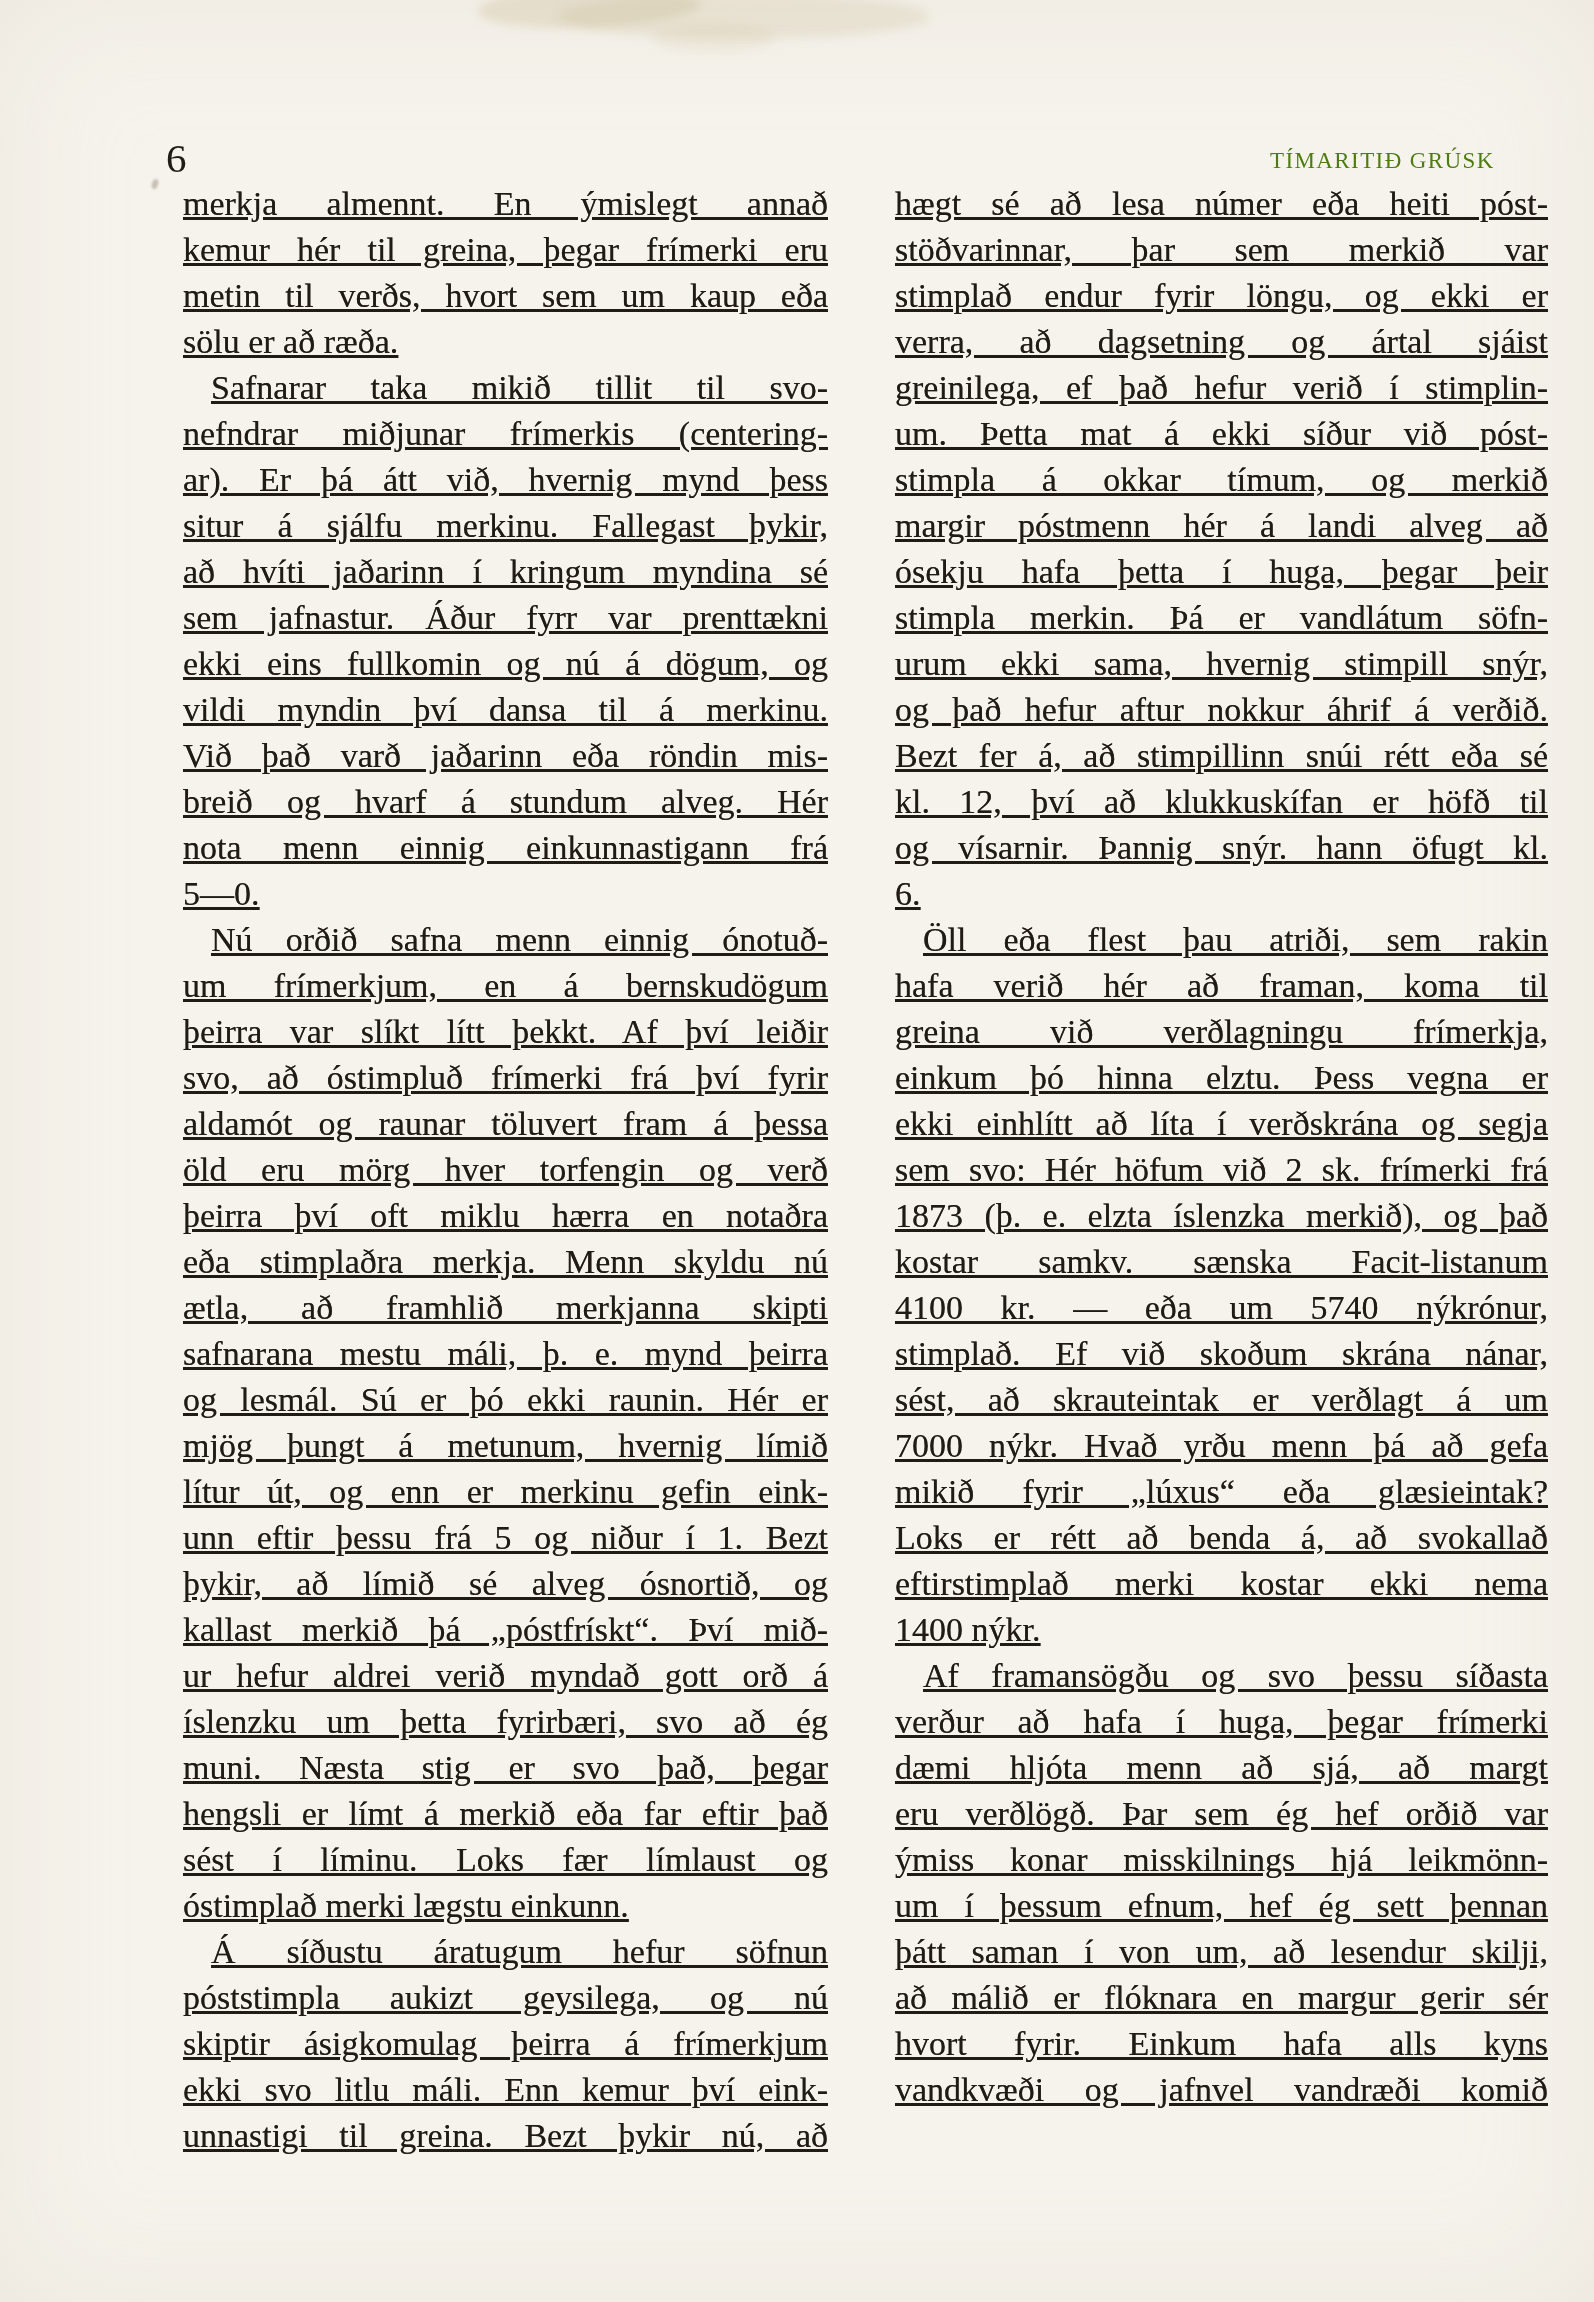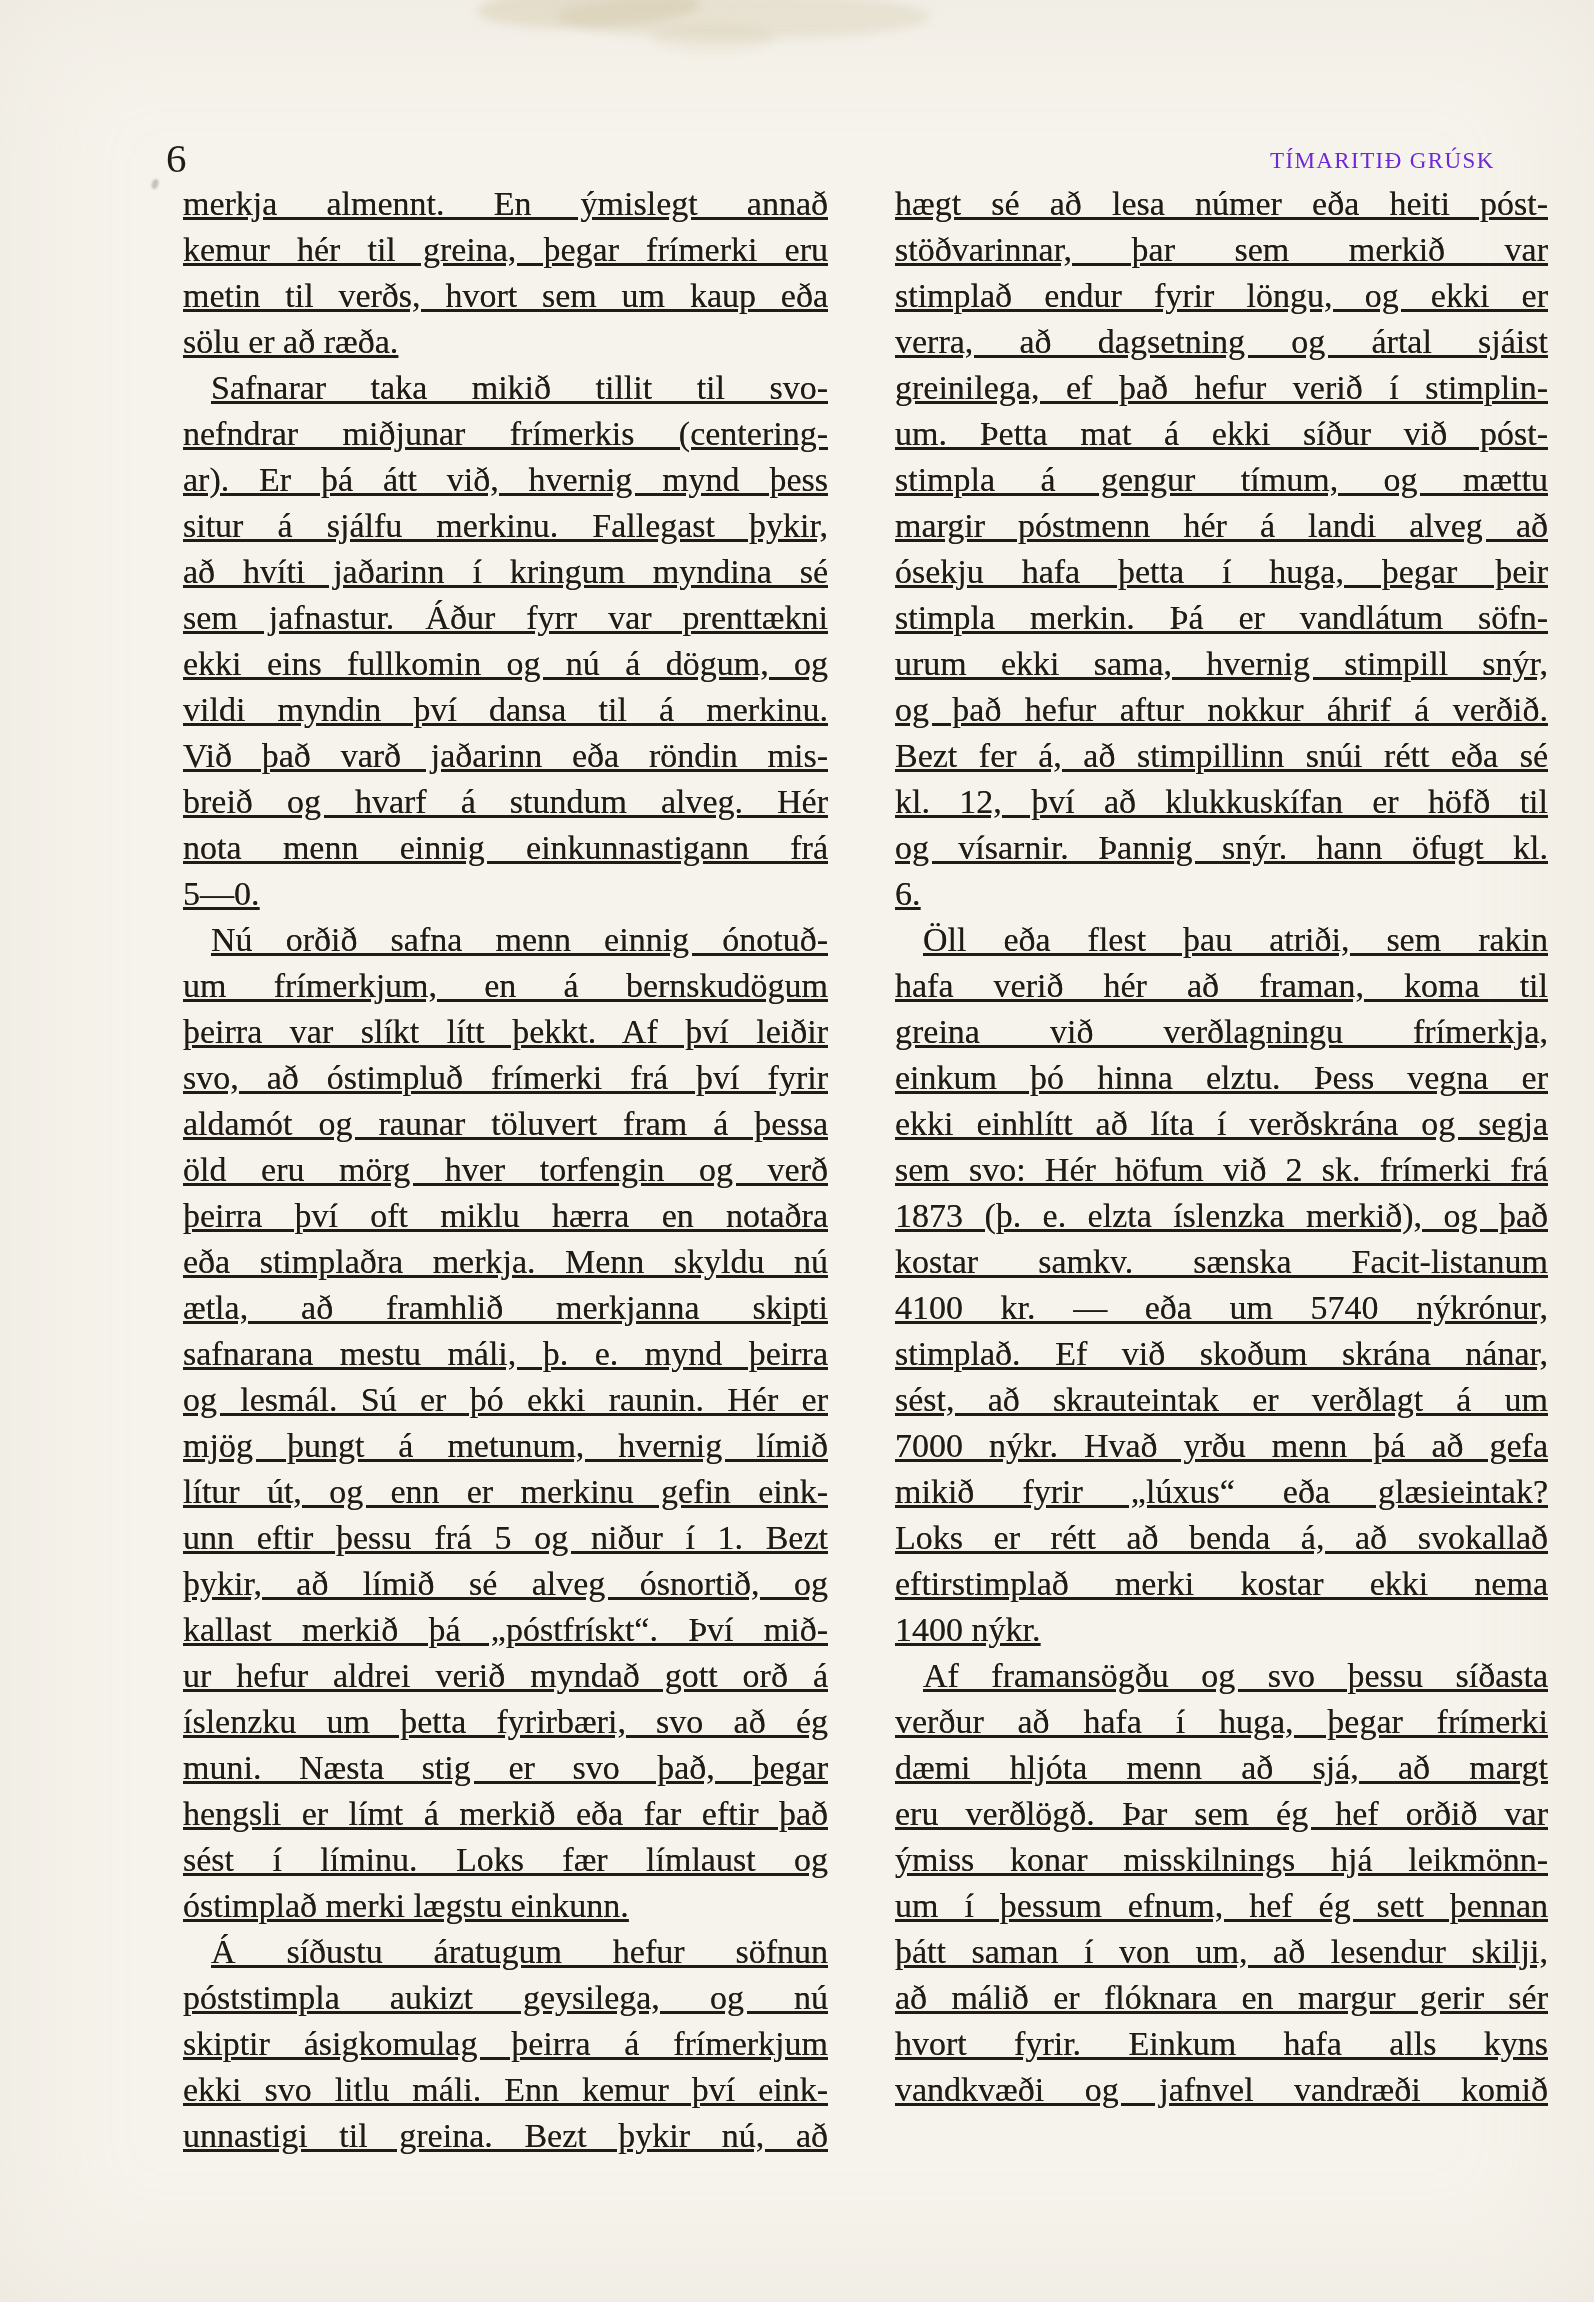--- a/index.html
+++ b/index.html
@@ -23,21 +23,21 @@
   .smudge.s3{left:653px;top:24px;width:121px;height:28px;background:rgba(198,182,142,0.14);}
   .speck{position:absolute;left:152px;top:179px;width:5.6px;height:10.3px;border-radius:50%;
          background:rgba(140,128,115,0.45);filter:blur(0.9px);transform:rotate(18deg);}
   .page-number{
     position:absolute;left:166px;top:138px;
     font-size:41px;line-height:1;
   }
   .running-header{
     position:absolute;left:1270px;top:149px;
     font-size:23px;letter-spacing:1.4px;line-height:1;
-    color:#6d28d9;white-space:nowrap;
+    color:#4d7c0f;white-space:nowrap;
   }
   .col{
     position:absolute;top:181px;
     font-size:34px;line-height:46px;
     text-shadow:0 0 0.5px rgba(33,27,22,0.75);
     text-decoration:underline;
   }
   .col.left{left:183px;width:645px;}
   .col.right{left:895px;width:653px;}
   .line{text-align:justify;text-align-last:justify;}
@@ -101,21 +101,21 @@
       <div class="line">ekki svo litlu máli. Enn kemur því eink-</div>
       <div class="line">unnastigi til greina. Bezt þykir nú, að</div>
     </div>
   <div class="col right">
       <div class="line">hægt sé að lesa númer eða heiti póst-</div>
       <div class="line">stöðvarinnar, þar sem merkið var</div>
       <div class="line">stimplað endur fyrir löngu, og ekki er</div>
       <div class="line">verra, að dagsetning og ártal sjáist</div>
       <div class="line">greinilega, ef það hefur verið í stimplin-</div>
       <div class="line">um. Þetta mat á ekki síður við póst-</div>
-      <div class="line">stimpla á gengur tímum, og mættu</div>
+      <div class="line">stimpla á okkar tímum, og merkið</div>
       <div class="line">margir póstmenn hér á landi alveg að</div>
       <div class="line">ósekju hafa þetta í huga, þegar þeir</div>
       <div class="line">stimpla merkin. Þá er vandlátum söfn-</div>
       <div class="line">urum ekki sama, hvernig stimpill snýr,</div>
       <div class="line">og það hefur aftur nokkur áhrif á verðið.</div>
       <div class="line">Bezt fer á, að stimpillinn snúi rétt eða sé</div>
       <div class="line">kl. 12, því að klukkuskífan er höfð til</div>
       <div class="line">og vísarnir. Þannig snýr. hann öfugt kl.</div>
       <div class="line pend">6.</div>
       <div class="line ind">Öll eða flest þau atriði, sem rakin</div>

